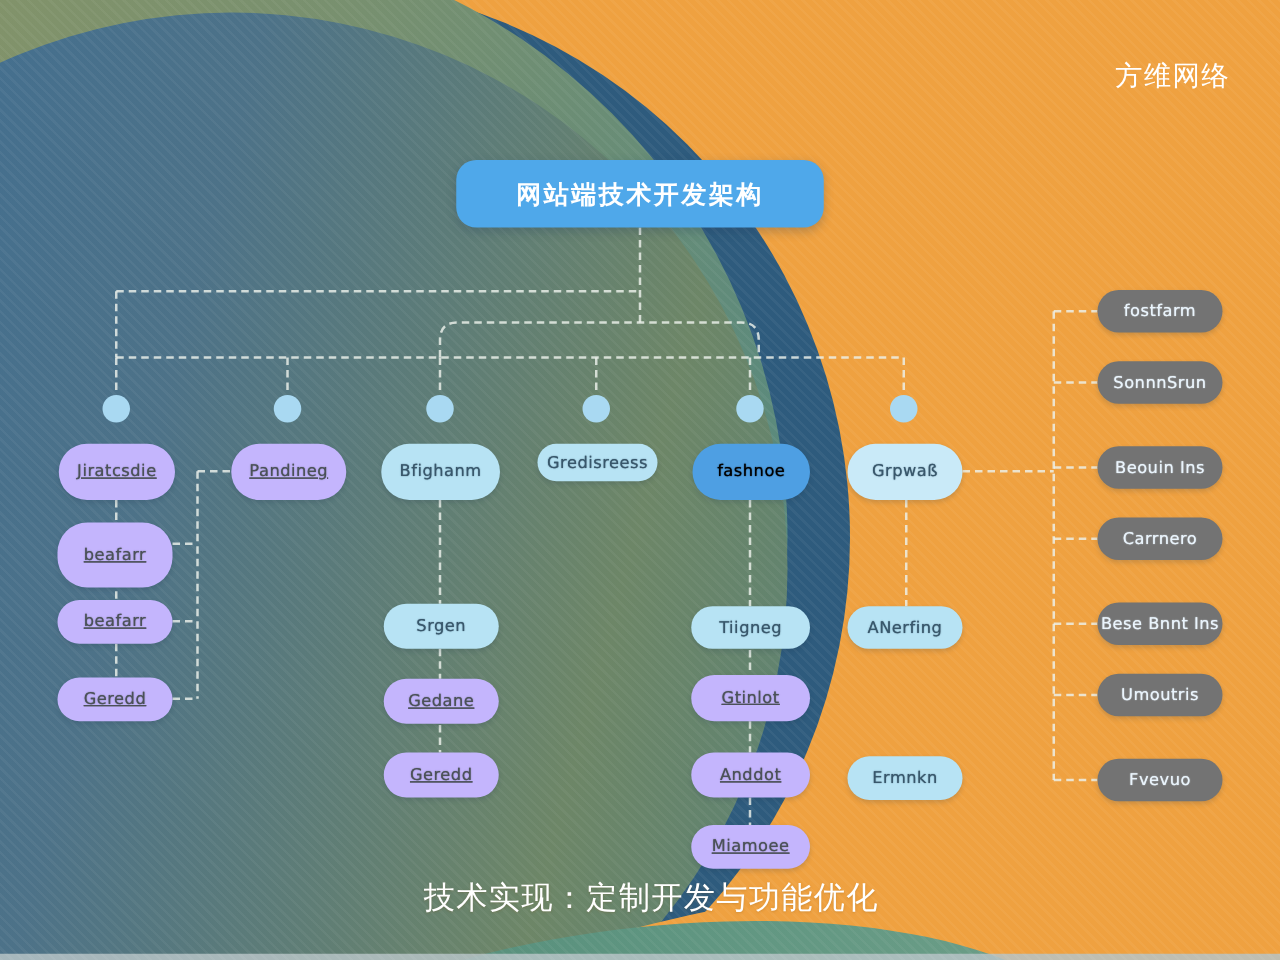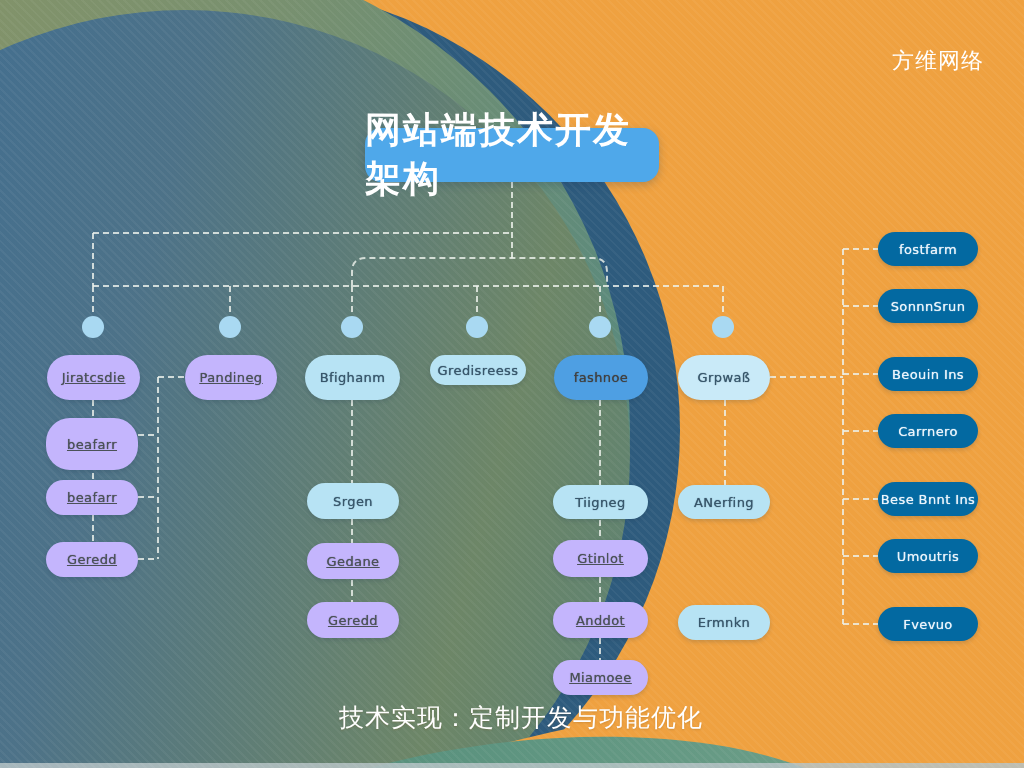--- a/index.html
+++ b/index.html
@@ -28,26 +28,26 @@
   #connector-layer{position:absolute;inset:0;pointer-events:none;}
   .pill{
     position:absolute;display:flex;align-items:center;justify-content:center;
     border-radius:24px;font-size:13px;letter-spacing:.4px;
     box-shadow:0 2px 4px rgba(30,50,70,.18);
     text-shadow:0 0 1px currentColor;
   }
   .v-white  {background:#c4b5fd;color:#4b5158;text-decoration:underline;}
   .v-light  {background:#b7e3f4;color:#38576b;}
   .v-lighter{background:#c9eaf8;color:#38576b;}
-  .v-primary{background:#4e9fe3;color:#404040;}
-  .v-blue   {background:#0369a1;color:#eaf4fc;}
+  .v-primary{background:#4e9fe3;color:#000000;}
+  .v-blue   {background:#737373;color:#eaf4fc;}
   .title-box{
     position:absolute;left:365px;top:128px;width:294px;height:54px;
     background:#4fa8ea;border-radius:16px;display:flex;align-items:center;justify-content:center;
-    color:#fff;font-size:36px;font-weight:bold;letter-spacing:2px;
+    color:#fff;font-size:20px;font-weight:bold;letter-spacing:2px;
     box-shadow:0 3px 8px rgba(30,60,90,.25);
   }
   .brand{position:absolute;right:40px;top:46px;color:#fff;font-size:22px;letter-spacing:1px;font-family:Liberation Mono, monospace;}
   .footer-caption{
     position:absolute;left:521px;top:701px;transform:translateX(-50%);
     color:#fff;font-size:25px;letter-spacing:1px;white-space:nowrap;
     text-shadow:0 1px 2px rgba(120,80,20,.25);
   }
 </style>
 </head>

